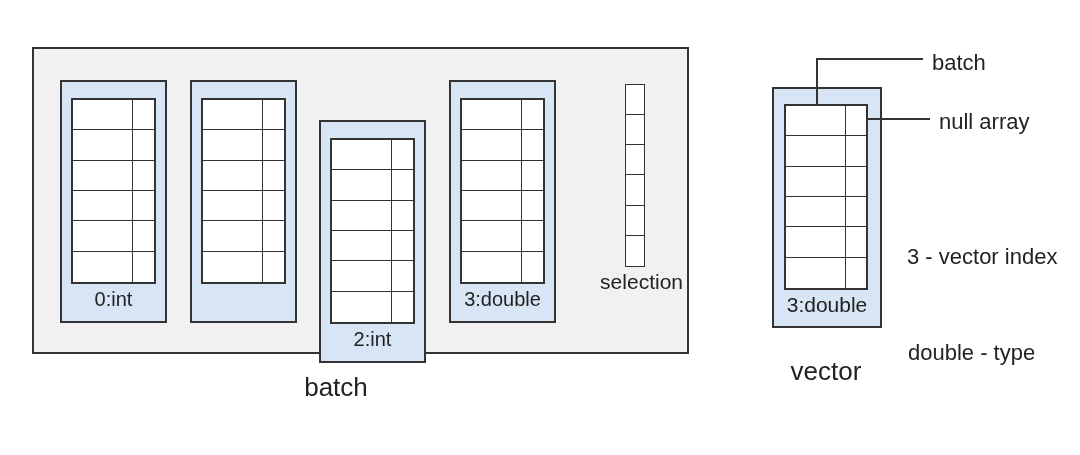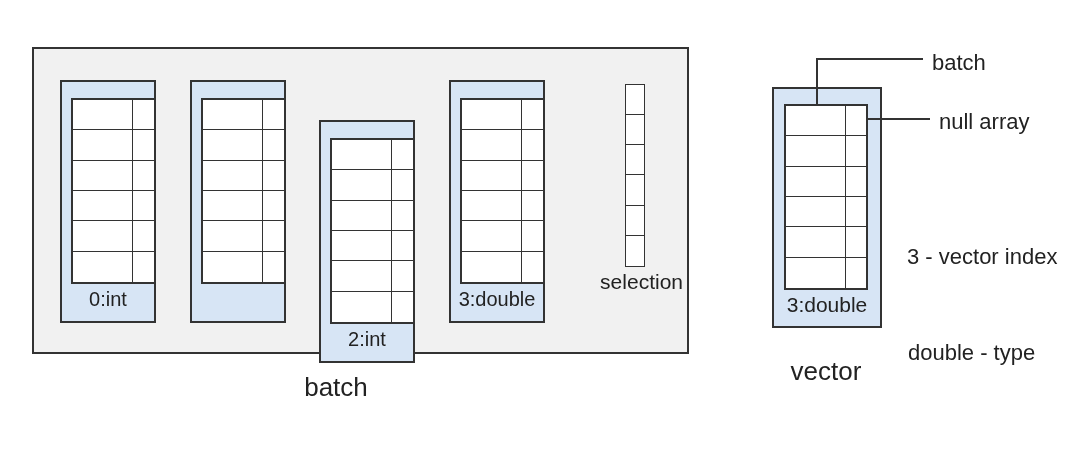--- a/index.html
+++ b/index.html
@@ -25,21 +25,21 @@
     position: absolute;
     left: 32px; top: 47px;
     width: 657px; height: 307px;
     background: var(--batch-fill);
     border: 2px solid var(--line);
   }
 
   
   .vector-box {
     position: absolute;
-    width: 96px; height: 243px;
+    width: 107px; height: 243px;
     background: var(--vector-fill);
     border: 2px solid var(--line);
   }
   .batch-box .vector-box { top: 31px; }
   .vb-0 { left: 26px; }
   .vb-1 { left: 156px; }
   .vb-2 { left: 285px; margin-top: 40px; }
   .vb-3 { left: 415px; }
 
   

